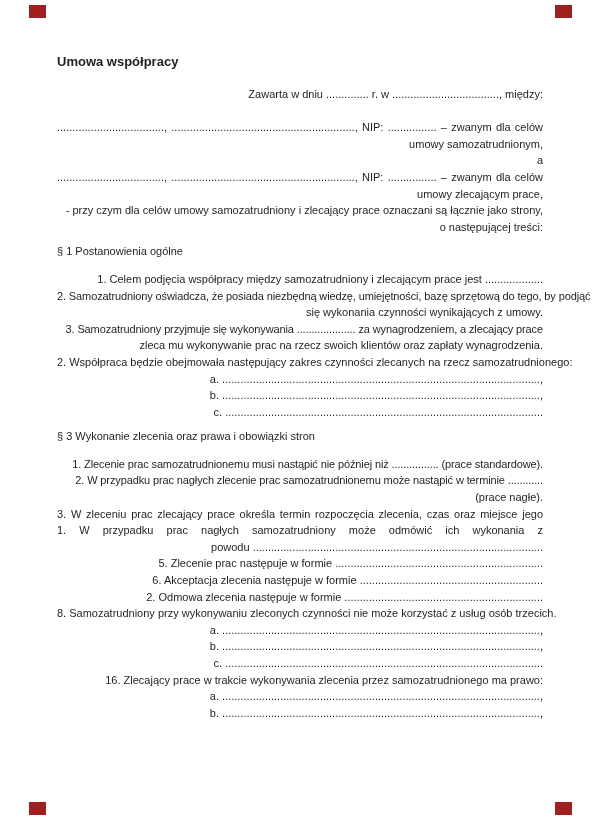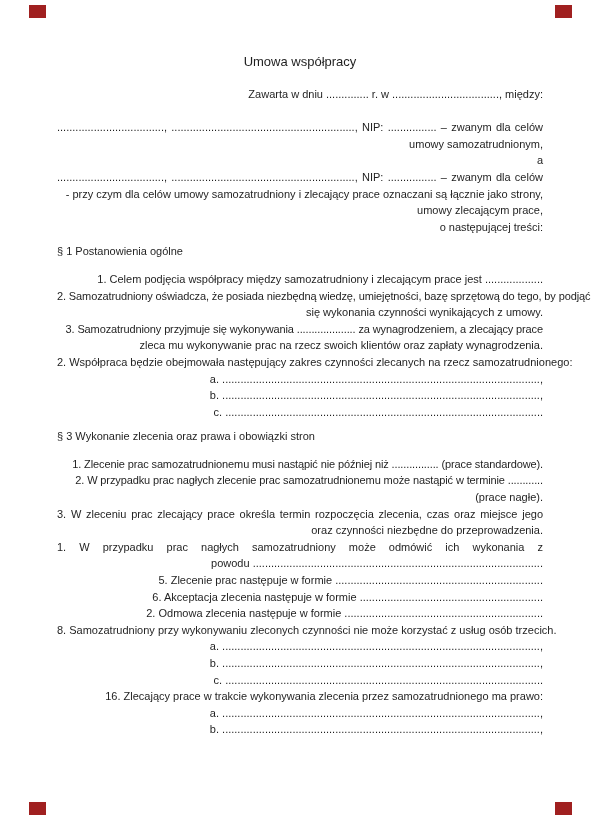--- a/index.html
+++ b/index.html
@@ -10,22 +10,22 @@
     color: #1f1f1f;
     position: relative;
     overflow: hidden;
   }
   .page {
     position: absolute; inset: 0;
     padding: 53px 57px 0 57px;
     box-sizing: border-box;
   }
   .doc-title {
-    font-size: 13px; font-weight: normal;
-    text-align: center;
+    font-size: 13px; font-weight: bold;
+    text-align: left;
     height: 17px; line-height: 17px;
     margin: 0 0 16px 0;
   }
   .line {
     font-size: 11px;
     height: 16.6px; line-height: 16.6px;
     white-space: nowrap;
     overflow: visible;
     text-align: right;
   }
@@ -64,39 +64,38 @@
 
 <div class="page">
   <h1 class="doc-title">Umowa współpracy</h1>
   <div id="doc-lines">
       <div class="line left">Zawarta w dniu .............. r. w ..................................., między:</div>
       <div class="line blank"></div>
       <div class="line justify">..................................., ............................................................, NIP: ................ – zwanym dla celów</div>
       <div class="line left">umowy samozatrudnionym,</div>
       <div class="line left">a</div>
       <div class="line justify">..................................., ............................................................, NIP: ................ – zwanym dla celów</div>
+      <div class="line left">umowy zlecającym prace,</div>
       <div class="line left">- przy czym dla celów umowy samozatrudniony i zlecający prace oznaczani są łącznie jako strony,</div>
-      <div class="line left">umowy zlecającym prace,</div>
       <div class="line left">o następującej treści:</div>
       <div class="line heading">§ 1 Postanowienia ogólne</div>
       <div class="line left">1. Celem podjęcia współpracy między samozatrudniony i zlecającym prace jest ...................</div>
       <div class="line tight">2. Samozatrudniony oświadcza, że posiada niezbędną wiedzę, umiejętności, bazę sprzętową do tego, by podjąć</div>
       <div class="line left">się wykonania czynności wynikających z umowy.</div>
       <div class="line tight">3. Samozatrudniony przyjmuje się wykonywania .................... za wynagrodzeniem, a zlecający prace</div>
       <div class="line left">zleca mu wykonywanie prac na rzecz swoich klientów oraz zapłaty wynagrodzenia.</div>
       <div class="line left">2. Współpraca będzie obejmowała następujący zakres czynności zlecanych na rzecz samozatrudnionego:</div>
       <div class="line left">a. ........................................................................................................,</div>
       <div class="line left">b. ........................................................................................................,</div>
       <div class="line left">c. ........................................................................................................</div>
       <div class="line heading">§ 3 Wykonanie zlecenia oraz prawa i obowiązki stron</div>
       <div class="line tight">1. Zlecenie prac samozatrudnionemu musi nastąpić nie później niż ................ (prace standardowe).</div>
       <div class="line tight">2. W przypadku prac nagłych zlecenie prac samozatrudnionemu może nastąpić w terminie ............</div>
       <div class="line left">(prace nagłe).</div>
       <div class="line justify">3. W zleceniu prac zlecający prace określa termin rozpoczęcia zlecenia, czas oraz miejsce jego wykonania</div>
-      <div class="line left">oraz czynności niezbędne do przeprowadzenia.</div>
       <div class="line justify">1. W przypadku prac nagłych samozatrudniony może odmówić ich wykonania z</div>
       <div class="line left">powodu ...............................................................................................</div>
       <div class="line left">5. Zlecenie prac następuje w formie ....................................................................</div>
       <div class="line left">6. Akceptacja zlecenia następuje w formie ............................................................</div>
       <div class="line left">2. Odmowa zlecenia następuje w formie .................................................................</div>
       <div class="line left">8. Samozatrudniony przy wykonywaniu zleconych czynności nie może korzystać z usług osób trzecich.</div>
       <div class="line left">a. ........................................................................................................,</div>
       <div class="line left">b. ........................................................................................................,</div>
       <div class="line left">c. ........................................................................................................</div>
       <div class="line left">16. Zlecający prace w trakcie wykonywania zlecenia przez samozatrudnionego ma prawo:</div>

